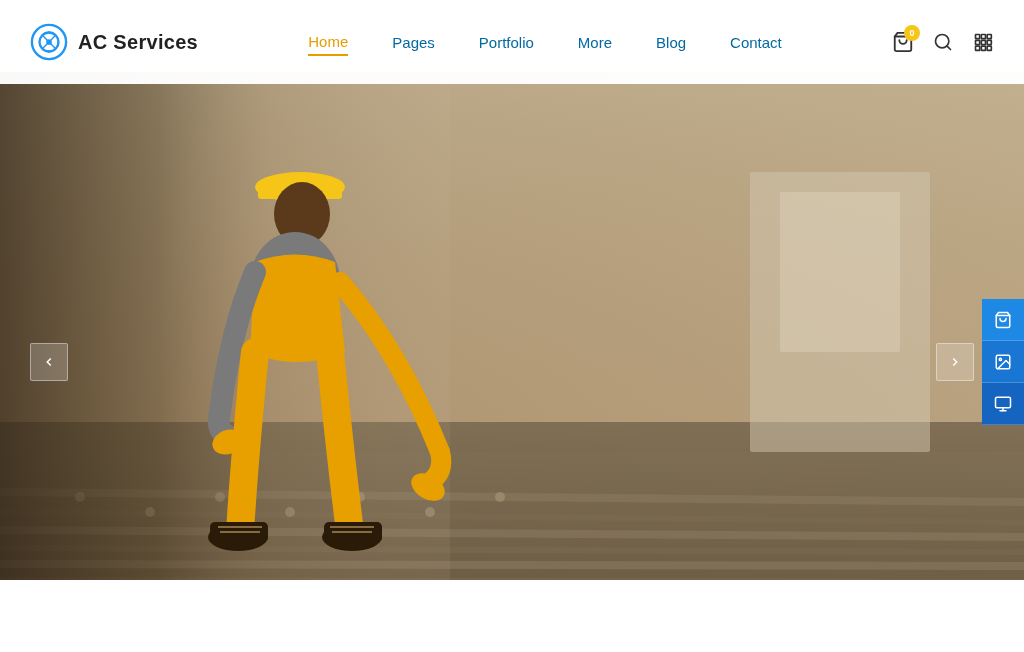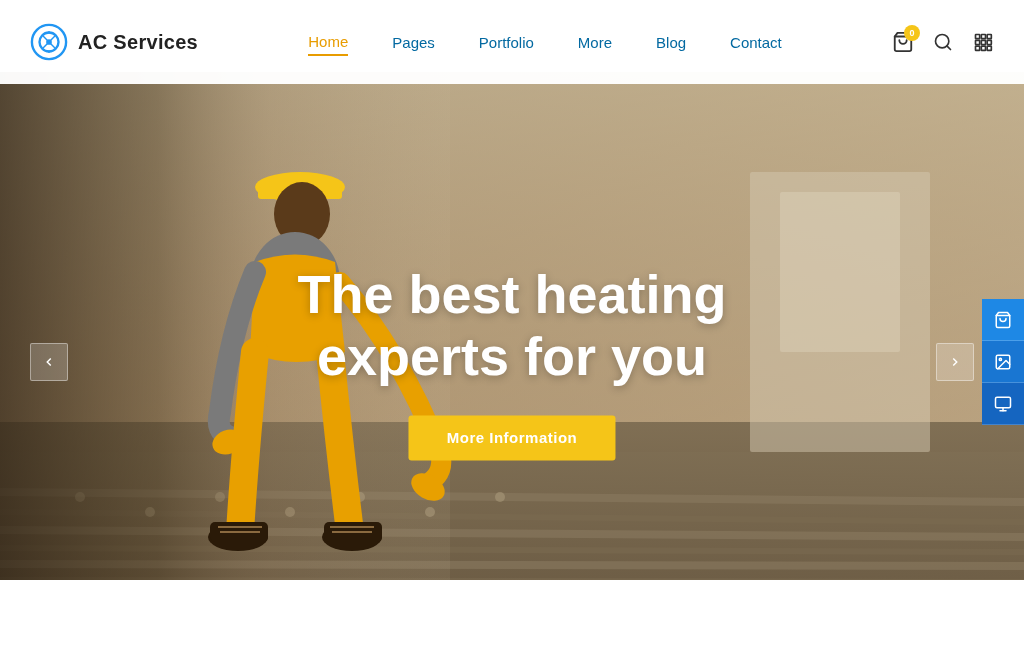--- a/index.html
+++ b/index.html
@@ -353,27 +353,20 @@
     <rect x="750" y="100" width="180" height="280" fill="#d4c8b0" opacity="0.5" rx="2"></rect>
     <rect x="780" y="120" width="120" height="160" fill="#e0d8c0" opacity="0.4" rx="2"></rect>
   </svg>
 
   <div class="arrow-left">
     <svg width="14" height="14" viewBox="0 0 24 24" fill="none" stroke="#fff" stroke-width="2.5">
         <polyline points="15 18 9 12 15 6"></polyline>
       </svg>
   </div>
 
-  <div class="hero-content">
-    <h1 class="hero-title">
-      <span>The best heating</span><br>
-      <span>experts for you</span>
-    </h1>
-    <button class="hero-btn">More Information</button>
-  </div>
 
   <div class="arrow-right">
     <svg width="14" height="14" viewBox="0 0 24 24" fill="none" stroke="#fff" stroke-width="2.5">
         <polyline points="9 18 15 12 9 6"></polyline>
       </svg>
   </div>
 
   <div class="slide-indicators">
     <span class="slide-dot active">01</span>
     <span class="slide-dot">02</span>

